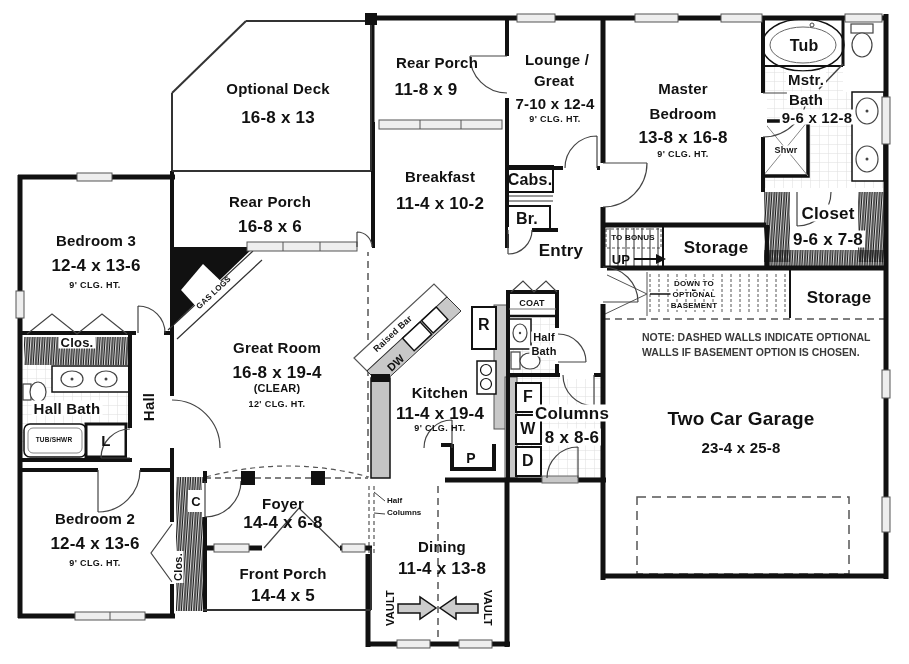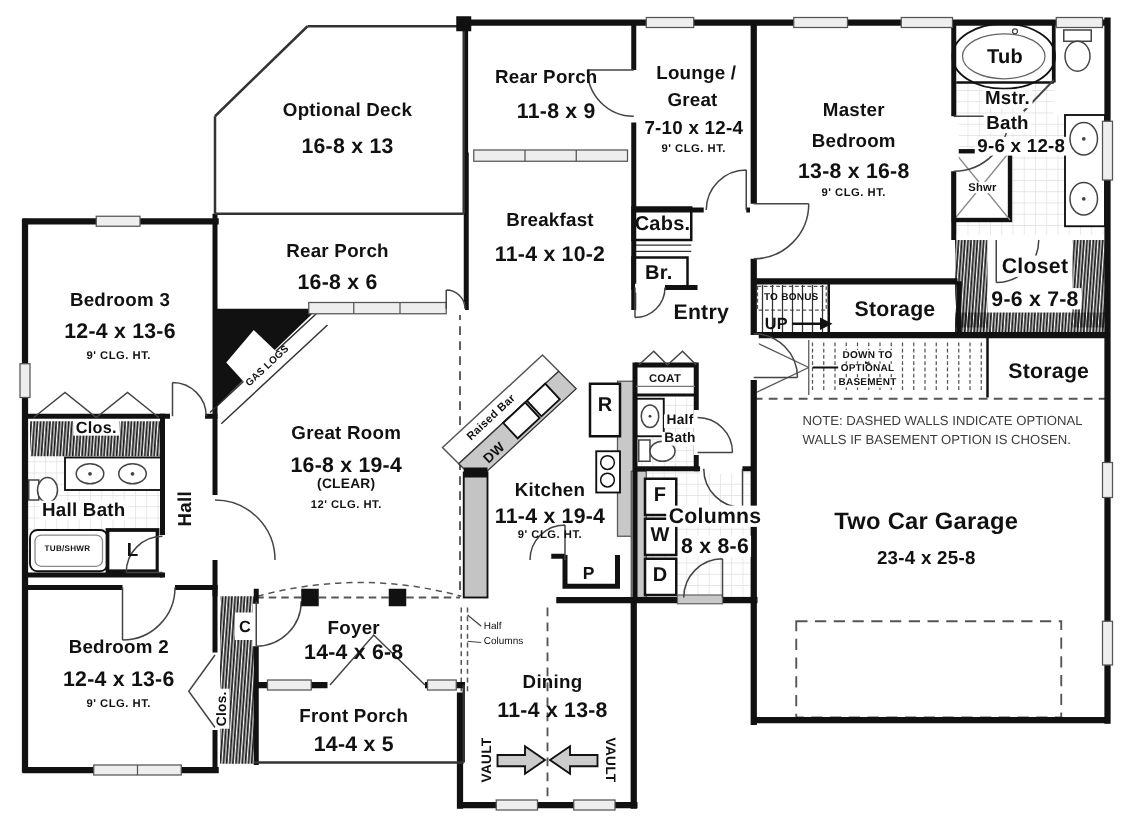--- a/index.html
+++ b/index.html
@@ -1,20 +1,20 @@
 <!DOCTYPE html>
 <html><head>
 <meta charset="utf-8">
 <style>
   html,body{margin:0;padding:0;background:#fff}
   #plan{position:relative;width:909px;height:664px;background:#fff;overflow:hidden;
         font-family:"Liberation Sans",sans-serif;color:#111}
   #plan svg{position:absolute;left:0;top:0}
   .lbl{position:absolute;transform:translate(-50%,-50%);font-weight:bold;white-space:nowrap;line-height:1;letter-spacing:.2px}
-  .tl{position:absolute;font-weight:normal;white-space:nowrap;line-height:1}
+  .tl{position:absolute;font-weight:bold;white-space:nowrap;line-height:1}
   .r90{transform:translate(-50%,-50%) rotate(-90deg)}
   .rp90{transform:translate(-50%,-50%) rotate(90deg)}
   .r43{transform:translate(-50%,-50%) rotate(-43deg)}
   .f19{font-size:19px}.f18{font-size:15px}.f17{font-size:17px}.f15{font-size:15px}
   .f14{font-size:14px}.f13{font-size:13px}.f12{font-size:16px}.f11{font-size:11px}
   .f10{font-size:10.5px;color:#3a3a3a}.f9{font-size:9px}.f8{font-size:8px}.f7{font-size:6.5px}
   .clg{font-size:9px;letter-spacing:.4px}
   .wbg{background:#fff;padding:0 2px}
 </style>
 </head>
@@ -272,21 +272,21 @@
     <polygon points="478,604 456,604 456,597 440,608 456,619 456,613 478,613"></polygon>
   </g>
 </svg>
 
 <div>
 
   <div class="lbl f18" style="left:278px;top:88px">Optional Deck</div>
   <div class="lbl f17" style="left:278px;top:117px">16-8 x 13</div>
 
   <div class="lbl f18" style="left:437px;top:62px">Rear Porch</div>
-  <div class="lbl f17" style="left:445px;top:89px">11-8 x 9</div>
+  <div class="lbl f17" style="left:426px;top:89px">11-8 x 9</div>
 
   <div class="lbl f18" style="left:557px;top:59px">Lounge /</div>
   <div class="lbl f18" style="left:554px;top:80px">Great</div>
   <div class="lbl f15" style="left:555px;top:103px">7-10 x 12-4</div>
   <div class="lbl clg" style="left:555px;top:119px">9' CLG. HT.</div>
 
   <div class="lbl f18" style="left:683px;top:88px">Master</div>
   <div class="lbl f18" style="left:683px;top:113px">Bedroom</div>
   <div class="lbl f17" style="left:683px;top:137px">13-8 x 16-8</div>
   <div class="lbl clg" style="left:683px;top:154px">9' CLG. HT.</div>

